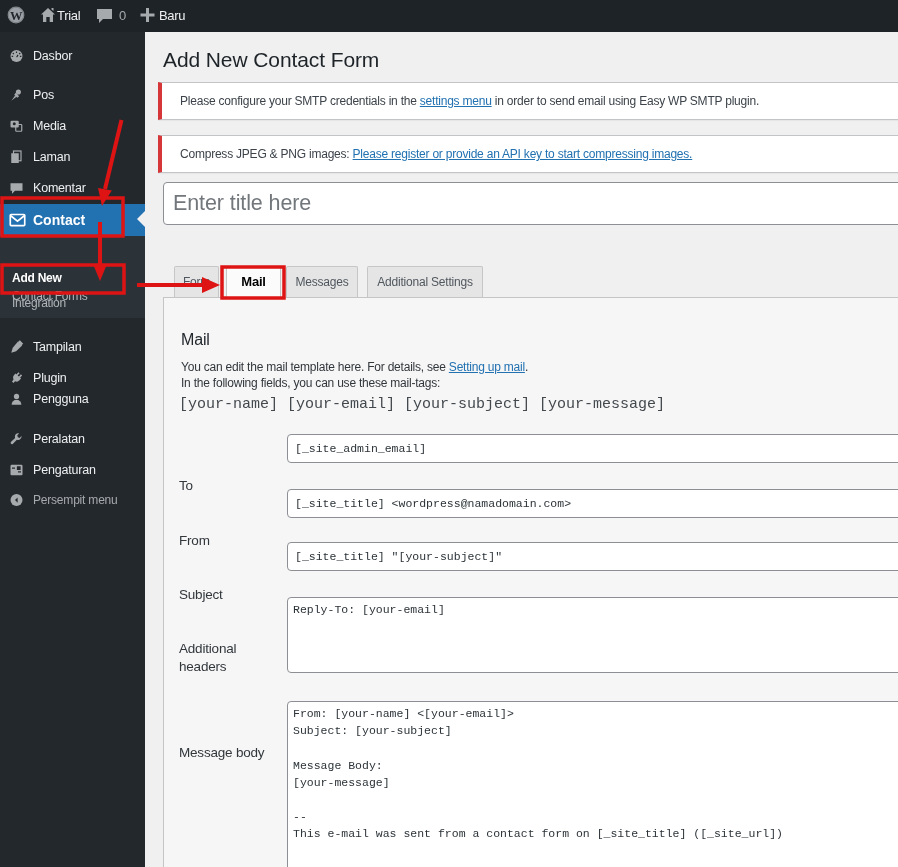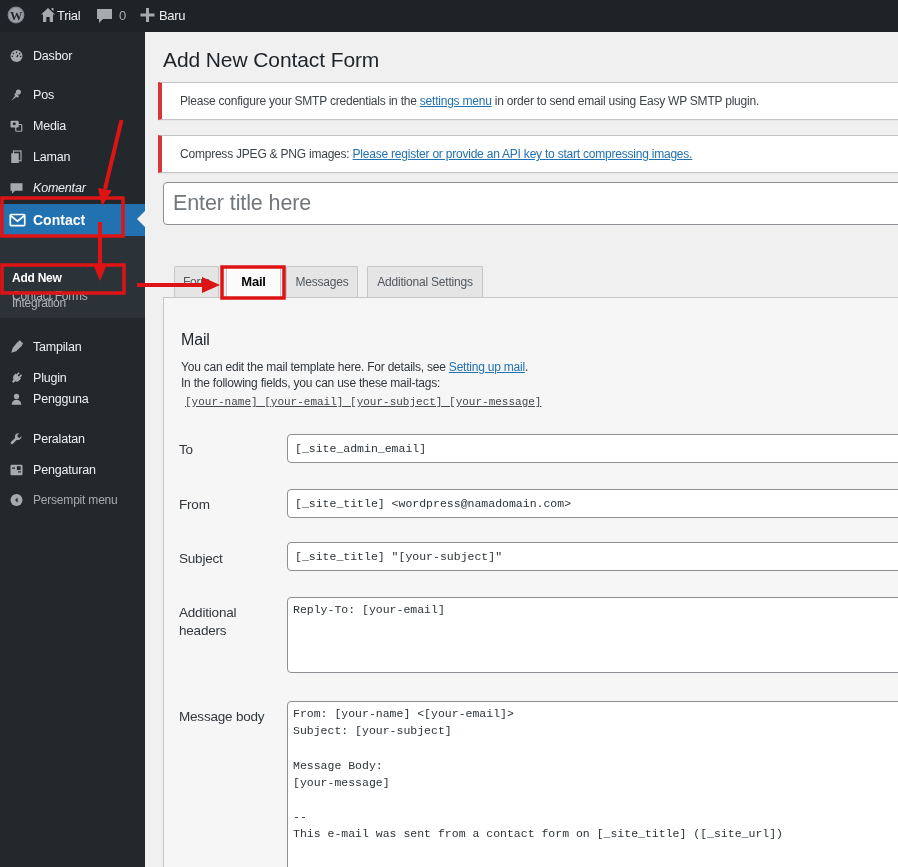--- a/index.html
+++ b/index.html
@@ -30,22 +30,22 @@
 #titleinput { position:absolute; left:18px; top:150px; width:740px; height:43px; background:#fff; border:1px solid #8c8f94; border-radius:4px; font-size:21.5px; letter-spacing:-0.1px; color:#72777c; line-height:41px; padding-left:9px; }
 
 
 .tab { position:absolute; top:234px; height:31px; background:#e5e5e5; border:1px solid #c6c6c6; border-bottom:none; font-size:12px; letter-spacing:-0.2px; color:#50575e; text-align:center; line-height:30px; border-radius:2px 2px 0 0; }
 #tab-mail { background:#fbfbfb; font-weight:bold; font-size:13px; color:#000; height:32px; z-index:3; }
 
 
 #panel { position:absolute; left:18px; top:265px; width:760px; height:610px; background:#f6f6f6; border:1px solid #c5c5c5; }
 #panel h2 { position:absolute; left:17px; top:33px; font-size:16px; letter-spacing:-0.15px; font-weight:400; color:#23282d; }
 #panel .desc { position:absolute; left:17px; top:62px; font-size:12px; letter-spacing:-0.22px; color:#32373c; line-height:15.5px; }
-#panel .tags { position:absolute; left:21px; top:98px; font-family:"Liberation Mono", monospace; font-size:11px; color:#44494e;text-decoration:underline; }
-.flabel { position:absolute; left:15px; font-size:13.5px; letter-spacing:-0.2px; color:#32373c; line-height:18px; }
+#panel .tags { position:absolute; left:15px; top:98px; font-family:"Liberation Mono", monospace; font-size:15px; color:#44494e; }
+.flabel { position:absolute; left:15px; font-size:13.5px; letter-spacing:-0.2px; color:#32373c; line-height:18px;margin-top:36px; }
 .finput { position:absolute; left:123px; width:700px; background:#fff; border:1px solid #8c8f94; border-radius:4px; font-family:"Liberation Mono", monospace; font-size:11.5px; color:#2c3338; }
 input.finput { height:29px; padding-left:7px; }
 textarea.finput { padding:3px 5px; line-height:17.2px; resize:none; }
 
 
 #ann { position:absolute; left:0; top:0; width:898px; height:867px; z-index:10; pointer-events:none; }
 </style>
 </head>
 <body>
 <div id="page">
@@ -113,21 +113,21 @@
   <div class="mi" style="top:109px;">
     <svg class="ico" viewBox="0 0 20 20">
           <g fill="#a7aaad">
             <rect x="3" y="5" width="10" height="13"></rect>
             <rect x="6" y="2" width="10" height="13" fill="none" stroke="#a7aaad" stroke-width="1.6"></rect>
           </g>
         </svg>
     <span class="txt">Laman</span>
   </div>
 
-  <div class="mi" style="top:140px;font-style:italic;">
+  <div class="mi" style="top:140px;">
     <svg class="ico" viewBox="0 0 20 20">
           <path d="M2 3.5 h16 v10 h-10 l-4 4 v-4 h-2 z" fill="#a7aaad"></path>
         </svg>
     <span class="txt">Komentar</span>
   </div>
 
   <div id="contact-row">
     <svg class="ico" style="position:absolute;left:9px;top:50%;transform:translateY(-50%);" width="17" height="17" viewBox="0 0 20 20">
           <rect x="1.5" y="3.5" width="17" height="13" rx="1" fill="none" stroke="#fff" stroke-width="2"></rect>
           <path d="M2 5 l8 6.5 l8 -6.5" fill="none" stroke="#fff" stroke-width="2"></path>

